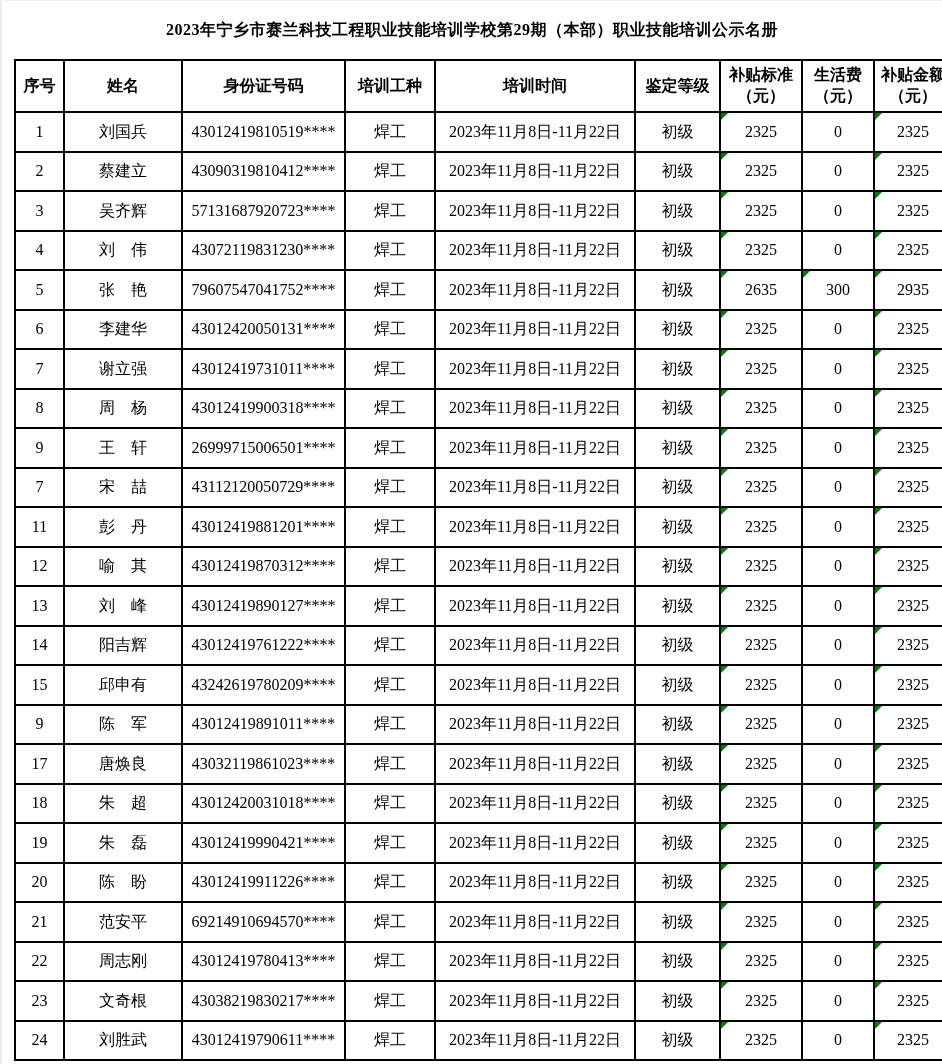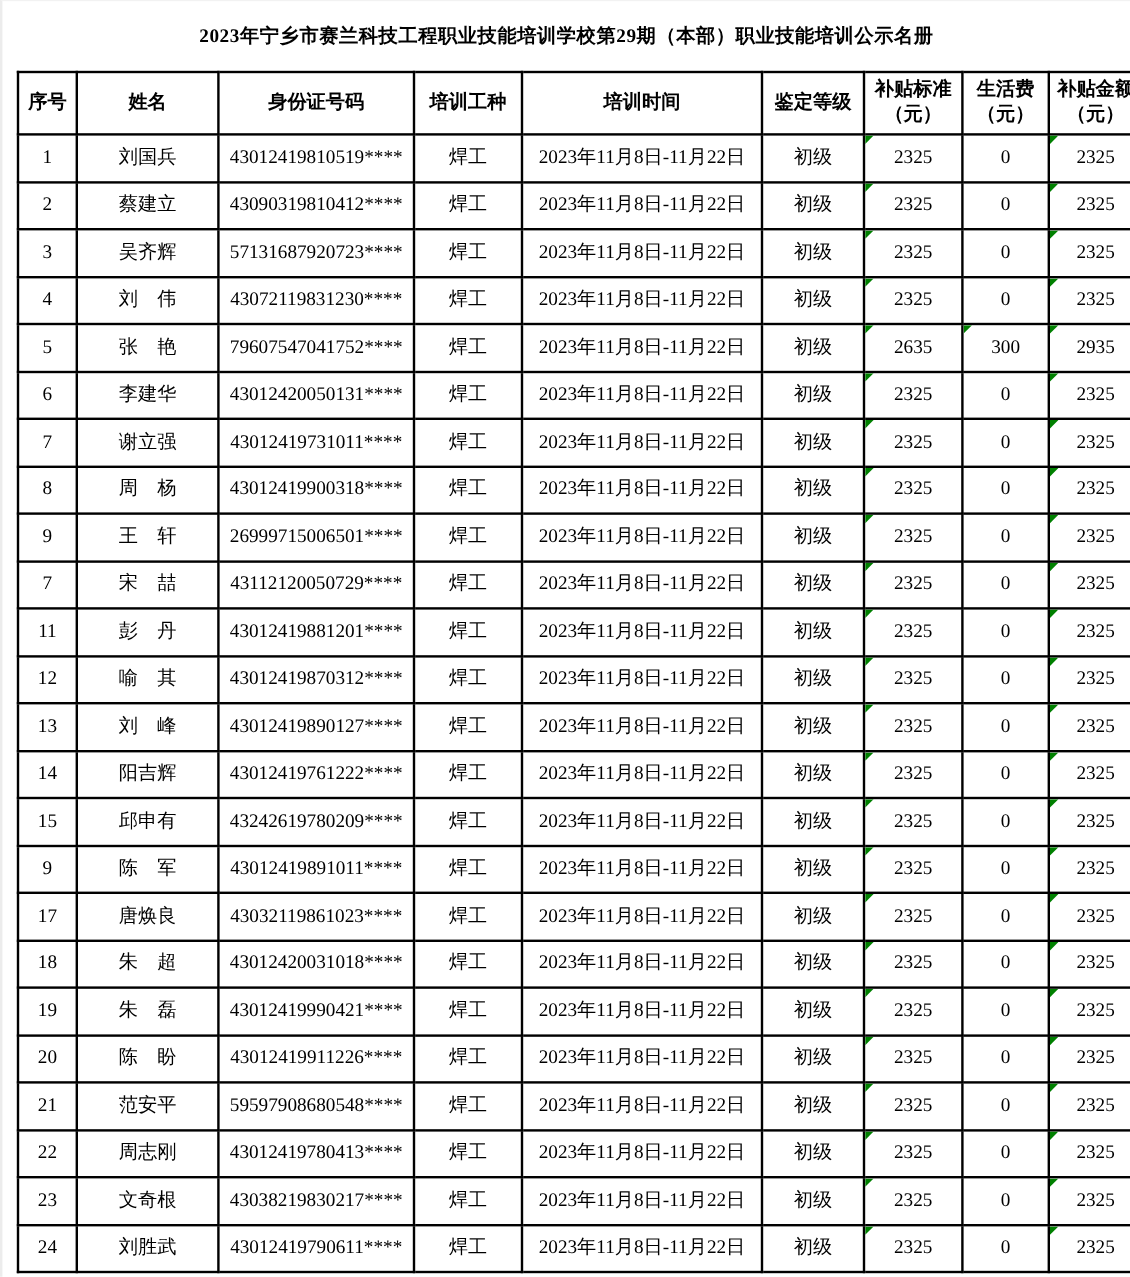--- a/index.html
+++ b/index.html
@@ -285,21 +285,21 @@
     <td><span class="val">焊工</span></td>
     <td><span class="val">2023年11月8日-11月22日</span></td>
     <td><span class="val">初级</span></td>
     <td class="marked"><i class="tri"></i><span class="val">2325</span></td>
     <td><span class="val">0</span></td>
     <td class="marked"><i class="tri"></i><span class="val">2325</span></td>
   </tr>
       <tr>
     <td><span class="val">21</span></td>
     <td><span class="val">范安平</span></td>
-    <td><span class="val">59597908680548****</span></td>
+    <td><span class="val">69214910694570****</span></td>
     <td><span class="val">焊工</span></td>
     <td><span class="val">2023年11月8日-11月22日</span></td>
     <td><span class="val">初级</span></td>
     <td class="marked"><i class="tri"></i><span class="val">2325</span></td>
     <td><span class="val">0</span></td>
     <td class="marked"><i class="tri"></i><span class="val">2325</span></td>
   </tr>
       <tr>
     <td><span class="val">22</span></td>
     <td><span class="val">周志刚</span></td>

